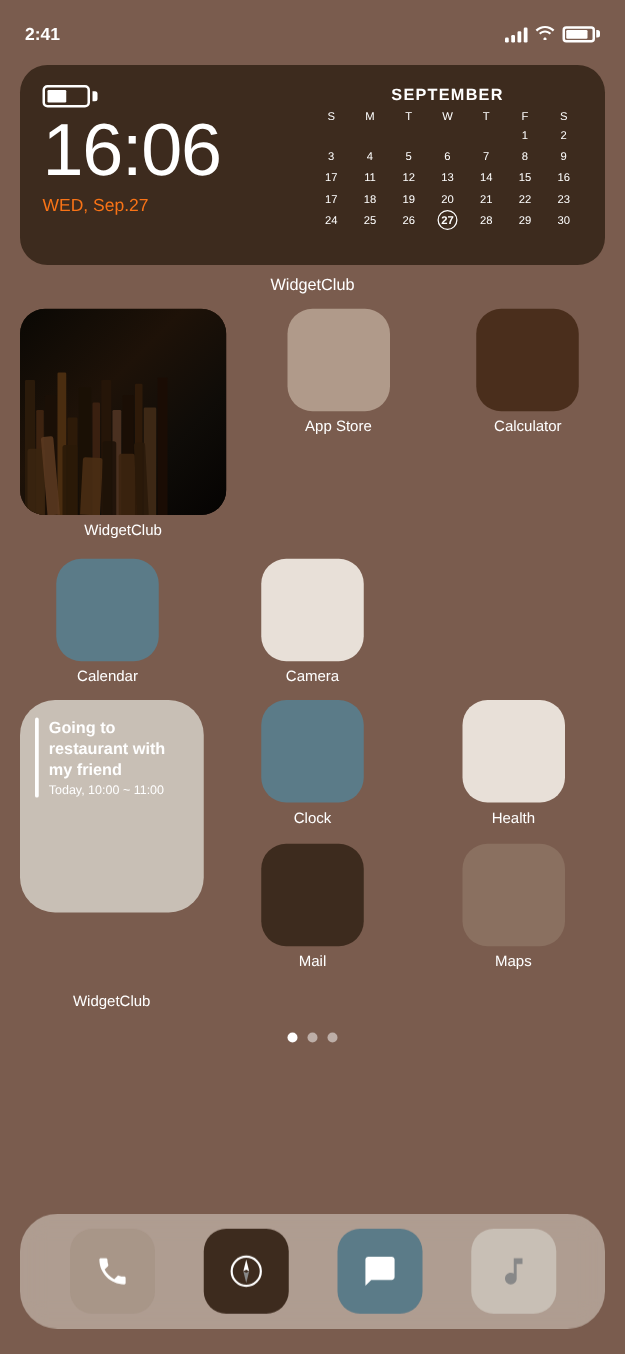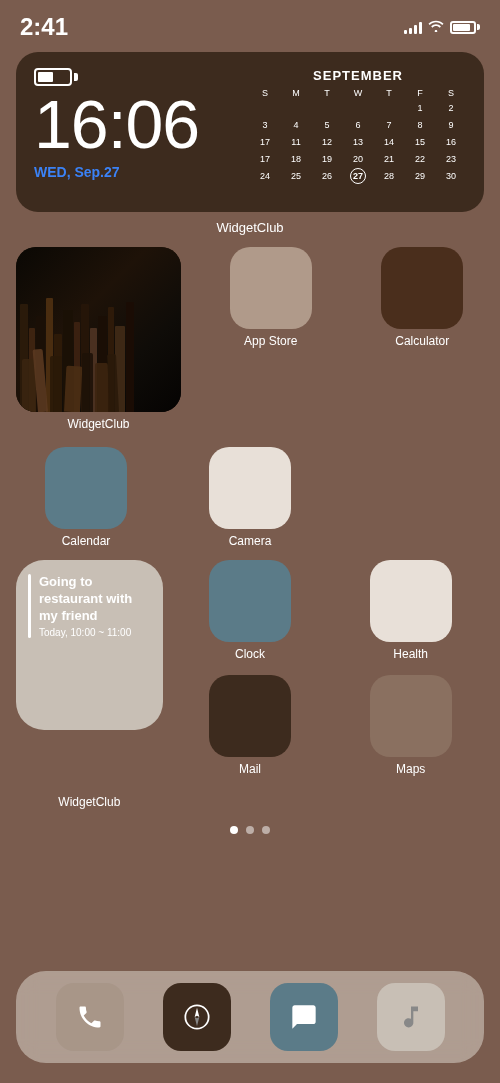--- a/index.html
+++ b/index.html
@@ -15,21 +15,21 @@
     
     .status-bar {
       display: flex;
       justify-content: space-between;
       align-items: center;
       padding: 10px 20px 0;
       height: 44px;
     }
     .status-time {
       color: white;
-      font-size: 24px;
+      font-size: 14px;
       font-weight: 600;
     }
     .status-icons {
       display: flex;
       align-items: center;
       gap: 6px;
     }
     .signal-bars {
       display: flex;
       align-items: flex-end;
@@ -119,31 +119,31 @@
       width: 4px;
       height: 8px;
       background: white;
       border-radius: 0 2px 2px 0;
       display: inline-block;
       vertical-align: middle;
       margin-left: 2px;
     }
     .clock-time {
       color: white;
-      font-size: 68px;
+      font-size: 59px;
       font-weight: 300;
       line-height: 1;
       margin-top: 4px;
       letter-spacing: -1px;
     }
     .clock-date {
-      color: #3b82f6;
+      color: #f97316;
       font-size: 14px;
       margin-top: 6px;
-      font-weight: 700;
+      font-weight: 400;
     }
     .widget-right {
       flex: 1;
       text-align: center;
     }
     .cal-month {
       color: white;
       font-size: 13px;
       font-weight: 700;
       text-align: center;

